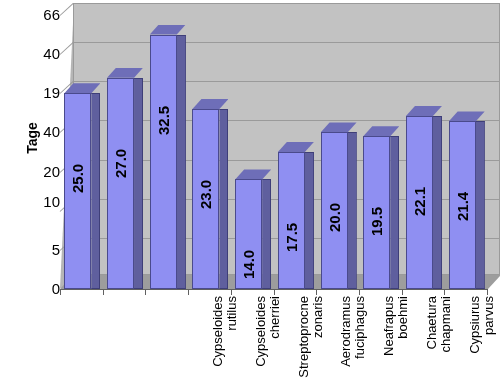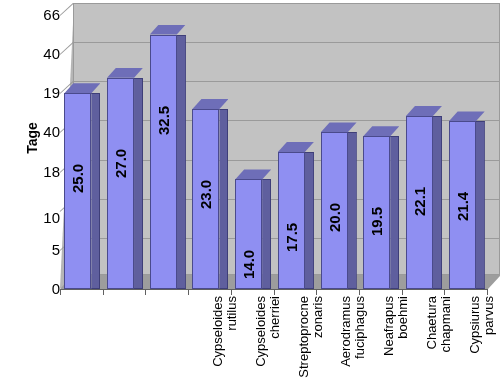--- a/index.html
+++ b/index.html
@@ -146,23 +146,23 @@
 
   <div id="y-ticks">
       <div class="y-tick-label" style="top: 15px;">66</div>
       <div class="y-tick-mark" style="top: 15px;"></div>
       <div class="y-tick-label" style="top: 54.1429px;">40</div>
       <div class="y-tick-mark" style="top: 54.1429px;"></div>
       <div class="y-tick-label" style="top: 93.2857px;">19</div>
       <div class="y-tick-mark" style="top: 93.2857px;"></div>
       <div class="y-tick-label" style="top: 132.429px;">40</div>
       <div class="y-tick-mark" style="top: 132.429px;"></div>
-      <div class="y-tick-label" style="top: 171.571px;">18</div>
+      <div class="y-tick-label" style="top: 171.571px;">20</div>
       <div class="y-tick-mark" style="top: 171.571px;"></div>
-      <div class="y-tick-label" style="top: 218px;">10</div>
+      <div class="y-tick-label" style="top: 202px;">10</div>
       <div class="y-tick-mark" style="top: 210.714px;"></div>
       <div class="y-tick-label" style="top: 249.857px;">5</div>
       <div class="y-tick-mark" style="top: 249.857px;"></div>
       <div class="y-tick-label" style="top: 289px;">0</div>
       <div class="y-tick-mark" style="top: 289px;"></div>
     </div>
 
   <div id="plot-wrap">
     <div id="plot-left-face"></div>
     <div id="plot-back"></div>

